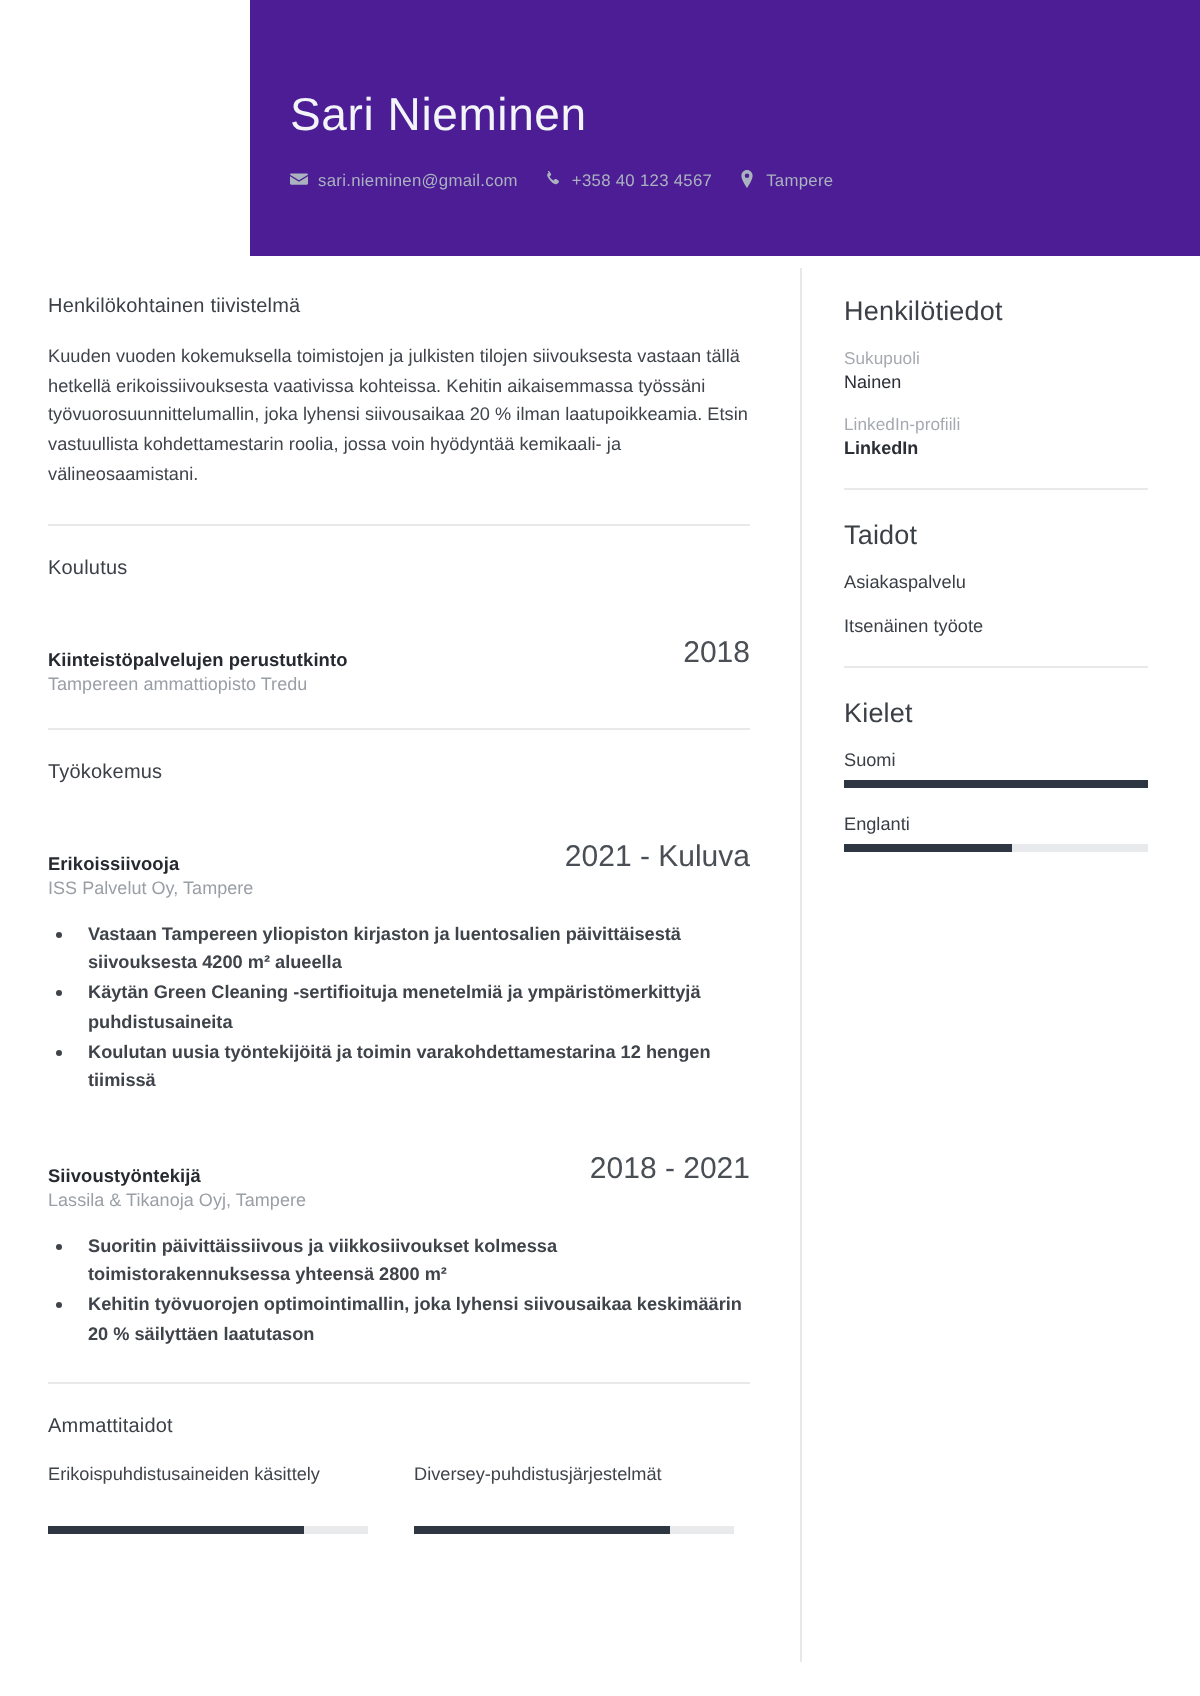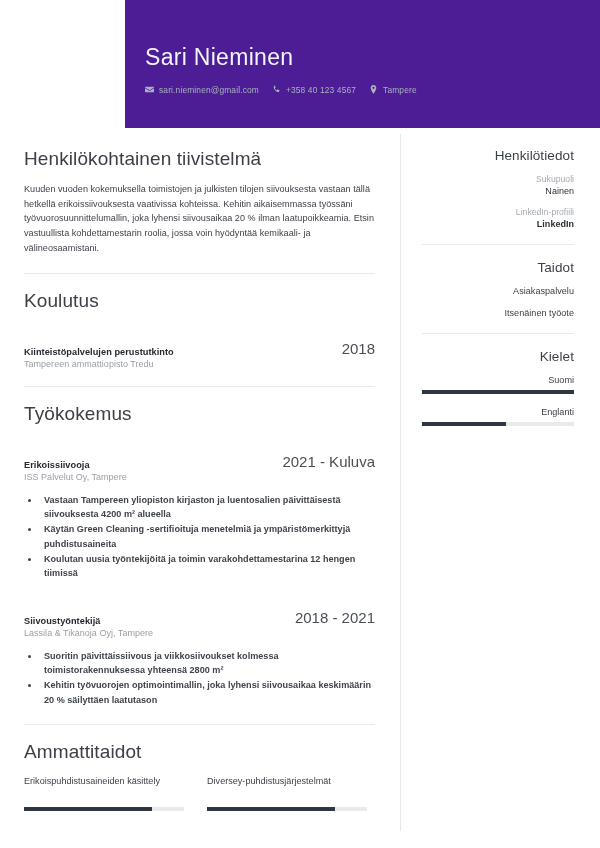--- a/index.html
+++ b/index.html
@@ -61,34 +61,33 @@
     display: flex;
   }
   .col-main {
     width: 400px;
     padding: 20px 25px 0 24px;
   }
   .col-side {
     width: 200px;
     padding: 20px 26px 0 22px;
     position: relative;
-    text-align: right;
   }
   .divider-vert {
     position: absolute;
     left: 0;
     top: 6px;
     width: 1px;
     height: 697px;
     background: #e8e8ea;
   }
 
   
   .sec-title {
-    font-size: 19px;
+    font-size: 10px;
     font-weight: 400;
     color: #3b3f46;
     letter-spacing: 0.1px;
     margin-bottom: 12px;
   }
   .sec-title.side {
     font-size: 13.5px;
     margin-bottom: 11px;
   }
   .hr {

